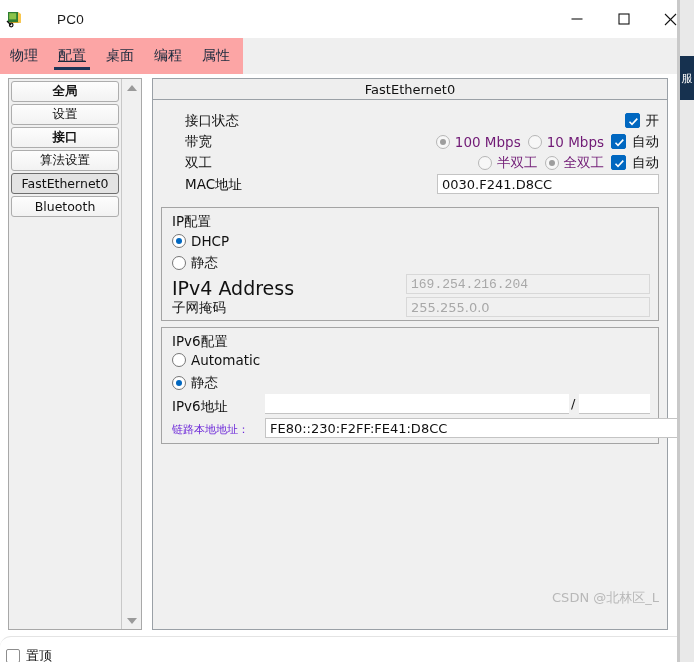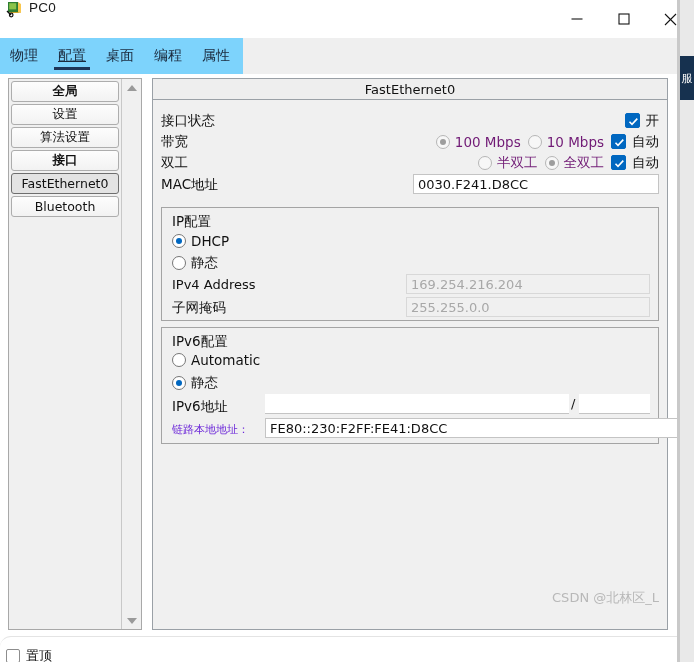--- a/index.html
+++ b/index.html
@@ -14,21 +14,21 @@
     width: 694px;
     height: 662px;
     background: #ffffff;
   }
 
   
   .titlebar {
     position: absolute; left: 0; top: 0;
     width: 694px; height: 38px;
     background: #ffffff;
-    display: flex; align-items: flex-start;
+    display: flex; align-items: center; gap: 28px;
   }
   .title-icon {
     width: 18px; height: 18px;
     margin-left: 5px; margin-right: 6px;
     position: relative; flex: 0 0 auto;
   }
   .title-text {
     font-size: 13.5px;
     color: #1b1b1b;
     letter-spacing: .2px;
@@ -44,21 +44,21 @@
 
   
   .tabstrip {
     position: absolute; left: 0; top: 38px;
     width: 694px; height: 36px;
     background: #efefef;
   }
   .tabs-inner {
     position: absolute; left: 0; top: 0;
     height: 36px;
-    background: #7dd3fc;
+    background: #fca5a5;
     display: flex; align-items: flex-end;
     padding: 0 0 0 0;
   }
   .tab {
     position: relative;
     height: 36px;
     padding: 0 10px;
     display: flex; align-items: center;
     font-size: 14px;
     color: #1b2a3d;
@@ -150,21 +150,21 @@
   .panel-title {
     height: 20px;
     background: #eeeeee;
     border-bottom: 1px solid #9aa0a6;
     display: flex; align-items: center; justify-content: center;
     font-size: 13px;
     color: #111;
     font-family: "DejaVu Sans", sans-serif;
   }
 
-  .iface-rows { position: relative; padding: 10px 8px 0 8px; }
+  .iface-rows { position: relative; padding: 10px 8px 0 8px; margin-left: 24px; }
   .row {
     position: relative;
     height: 21px;
     display: flex; align-items: center;
     font-size: 13.5px;
     color: #111;
     font-family: "DejaVu Sans", sans-serif;
   }
   .row .lbl { width: 250px; }
   .row .right-group {
@@ -357,25 +357,25 @@
   <div class="content">
 
     <div class="sidebar-wrap">
       <div class="sidebar-list">
         <div class="side-btn bold">
           <span>全局</span>
         </div>
         <div class="side-btn">
           <span>设置</span>
         </div>
+        <div class="side-btn bold">
+          <span>接口</span>
+        </div>
         <div class="side-btn">
           <span>算法设置</span>
-        </div>
-        <div class="side-btn bold">
-          <span>接口</span>
         </div>
         <div class="side-btn selected">
           <span>FastEthernet0</span>
         </div>
         <div class="side-btn">
           <span>Bluetooth</span>
         </div>
       </div>
       <div class="sidebar-scroll">
         <div class="sb-arrow up">
@@ -450,22 +450,22 @@
         <div style="position:absolute; left:10px; top:25px; display:flex; align-items:center;">
           <span class="radio checked"></span>
           <span class="opt-text">DHCP</span>
         </div>
 
         <div style="position:absolute; left:10px; top:46px; display:flex; align-items:center;">
           <span class="radio"></span>
           <span class="opt-text">静态</span>
         </div>
 
-        <div style="position:absolute; left:10px; top:69px; font-size:13px; color:#111; font-family:'DejaVu Sans',sans-serif;">IPv4 Address</div>
-        <div class="textbox disabled" style="position:absolute; left:244px; top:66px; width:244px;">169.254.216.204</div>
+        <div style="position:absolute; left:10px; top:69px; font-size:19px; color:#111; font-family:'DejaVu Sans',sans-serif;">IPv4 Address</div>
+        <div class="textbox disabled" style="position:absolute; left:244px; top:66px; width:244px;font-family:Liberation Mono, monospace;">169.254.216.204</div>
 
         <div style="position:absolute; left:10px; top:91px; font-size:13.5px; color:#111; font-family:'DejaVu Sans',sans-serif;">子网掩码</div>
         <div class="textbox disabled" style="position:absolute; left:244px; top:89px; width:244px;">255.255.0.0</div>
       </div>
 
       <div class="group" style="left:8px; top:248px; width:498px; height:117px;">
         <span class="group-label">IPv6配置</span>
 
         <div style="position:absolute; left:10px; top:24px; display:flex; align-items:center;">
           <span class="radio"></span>

